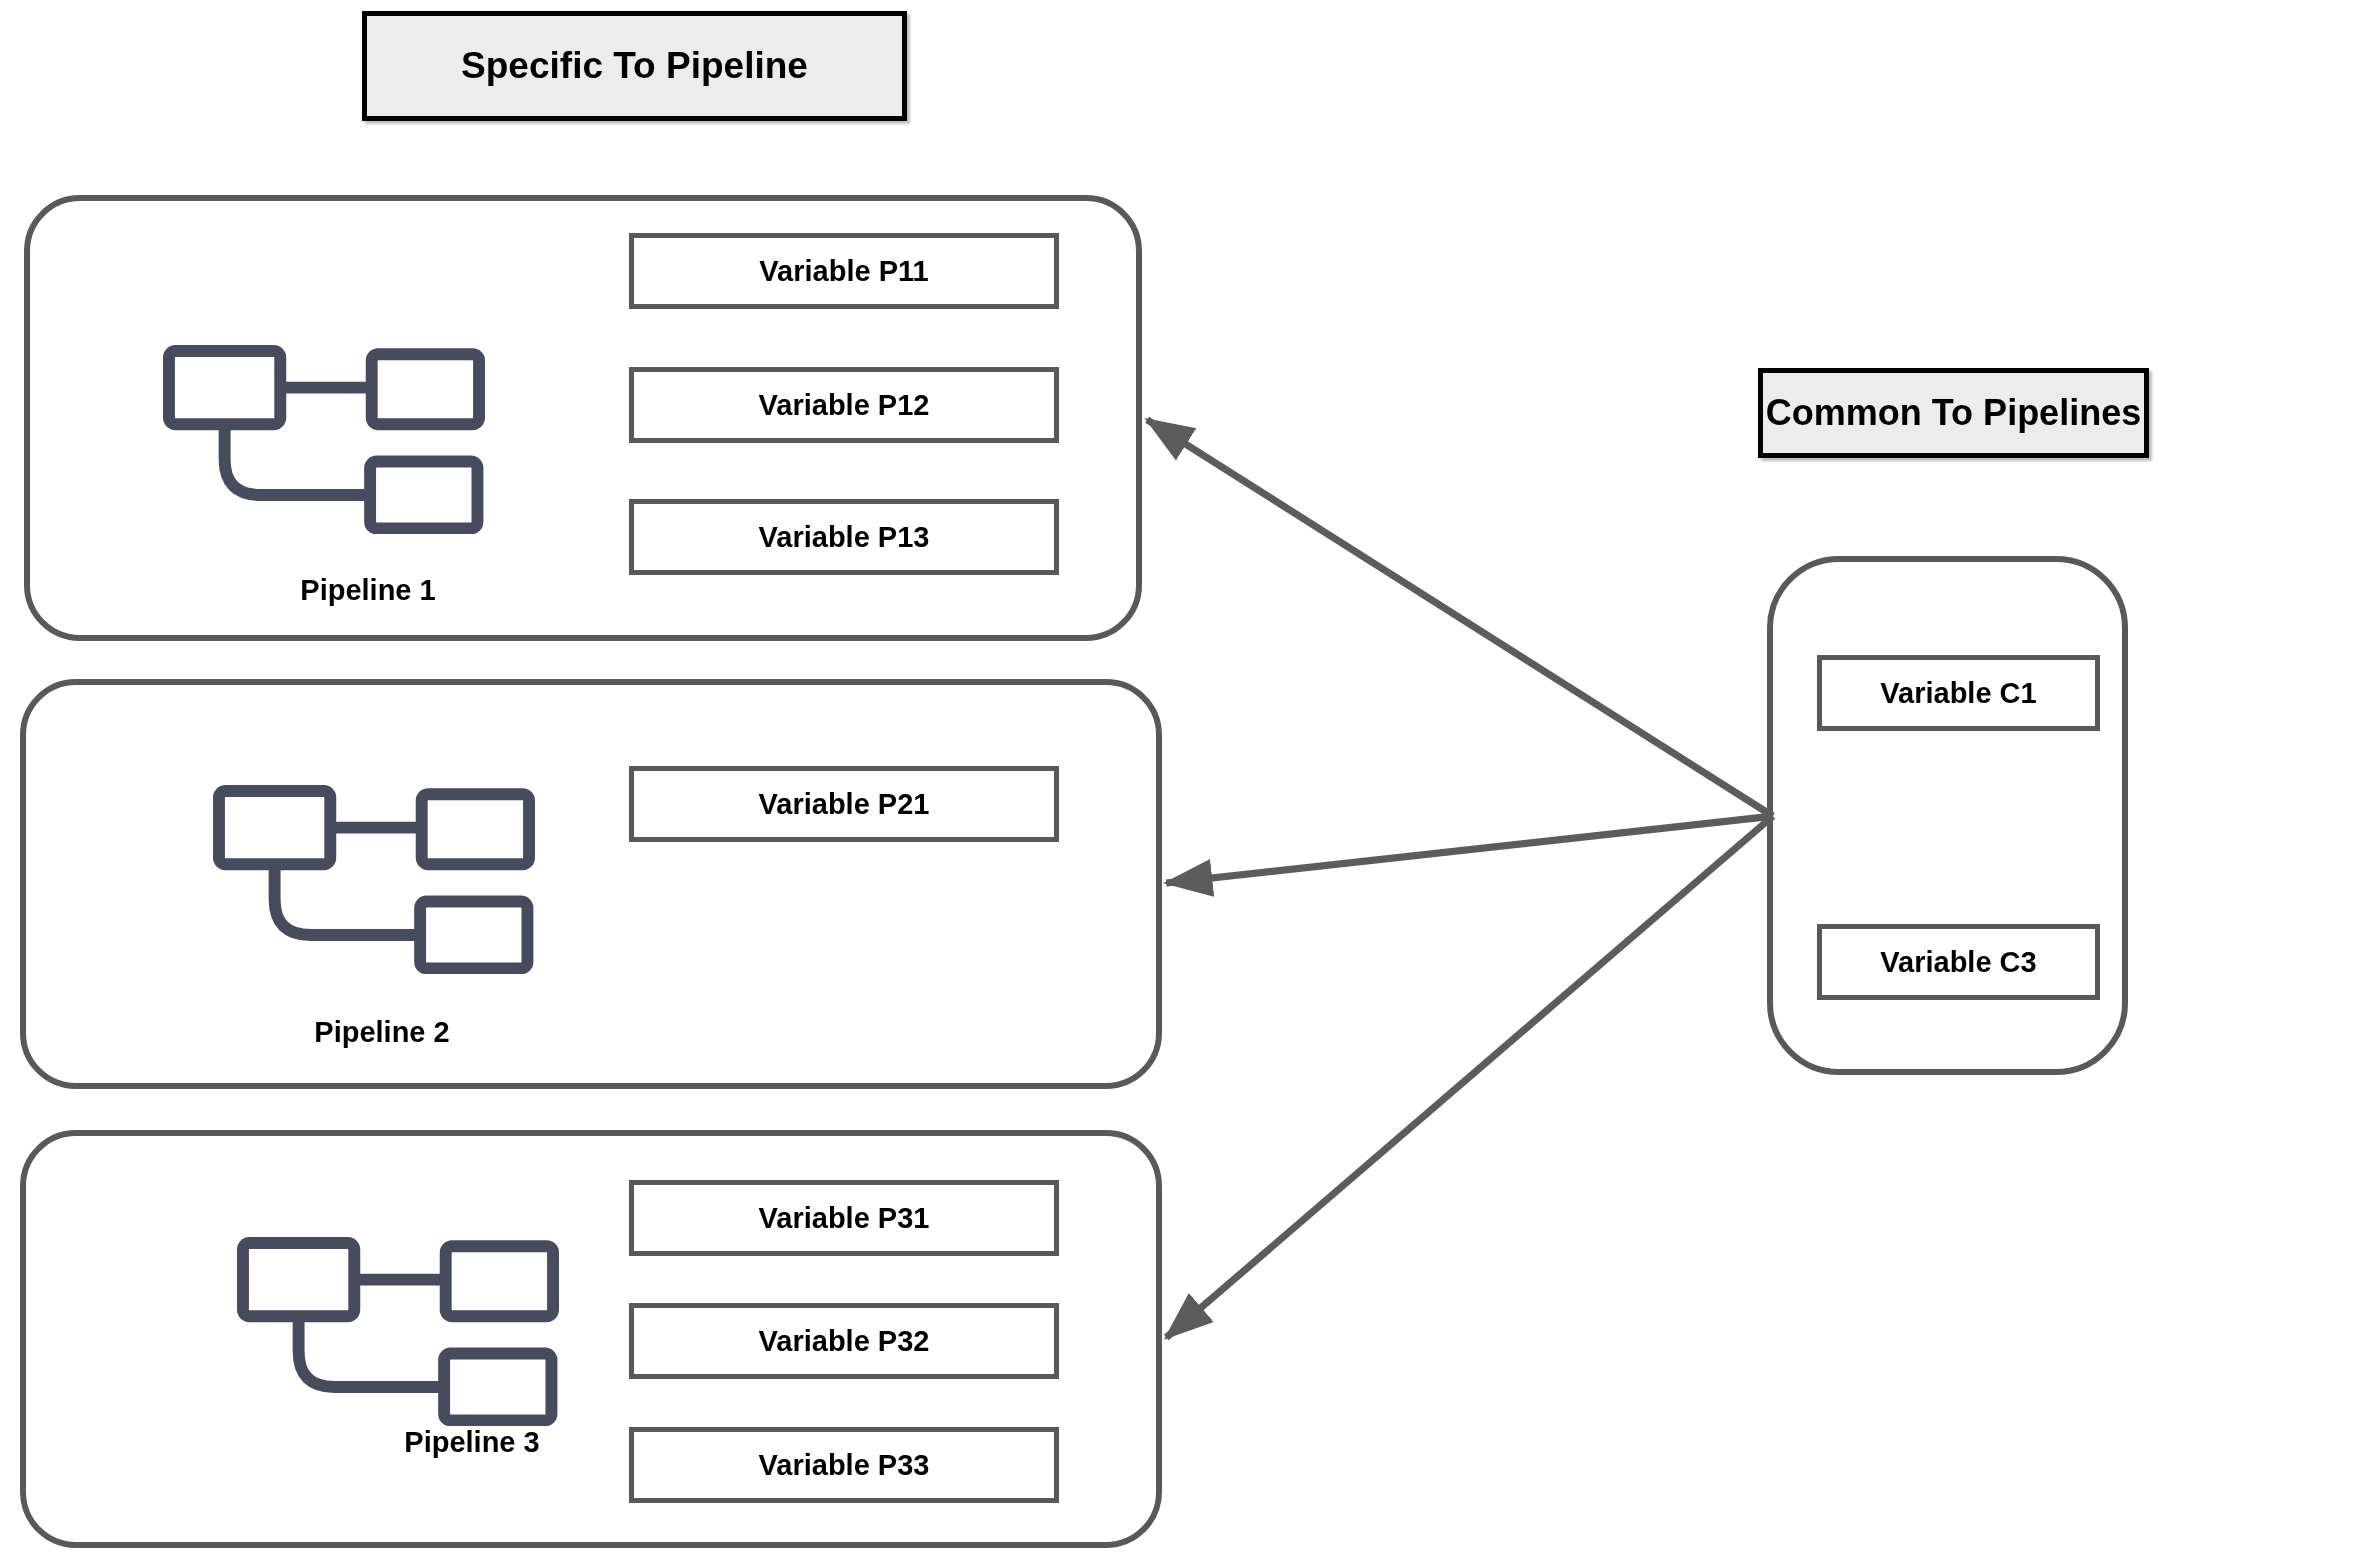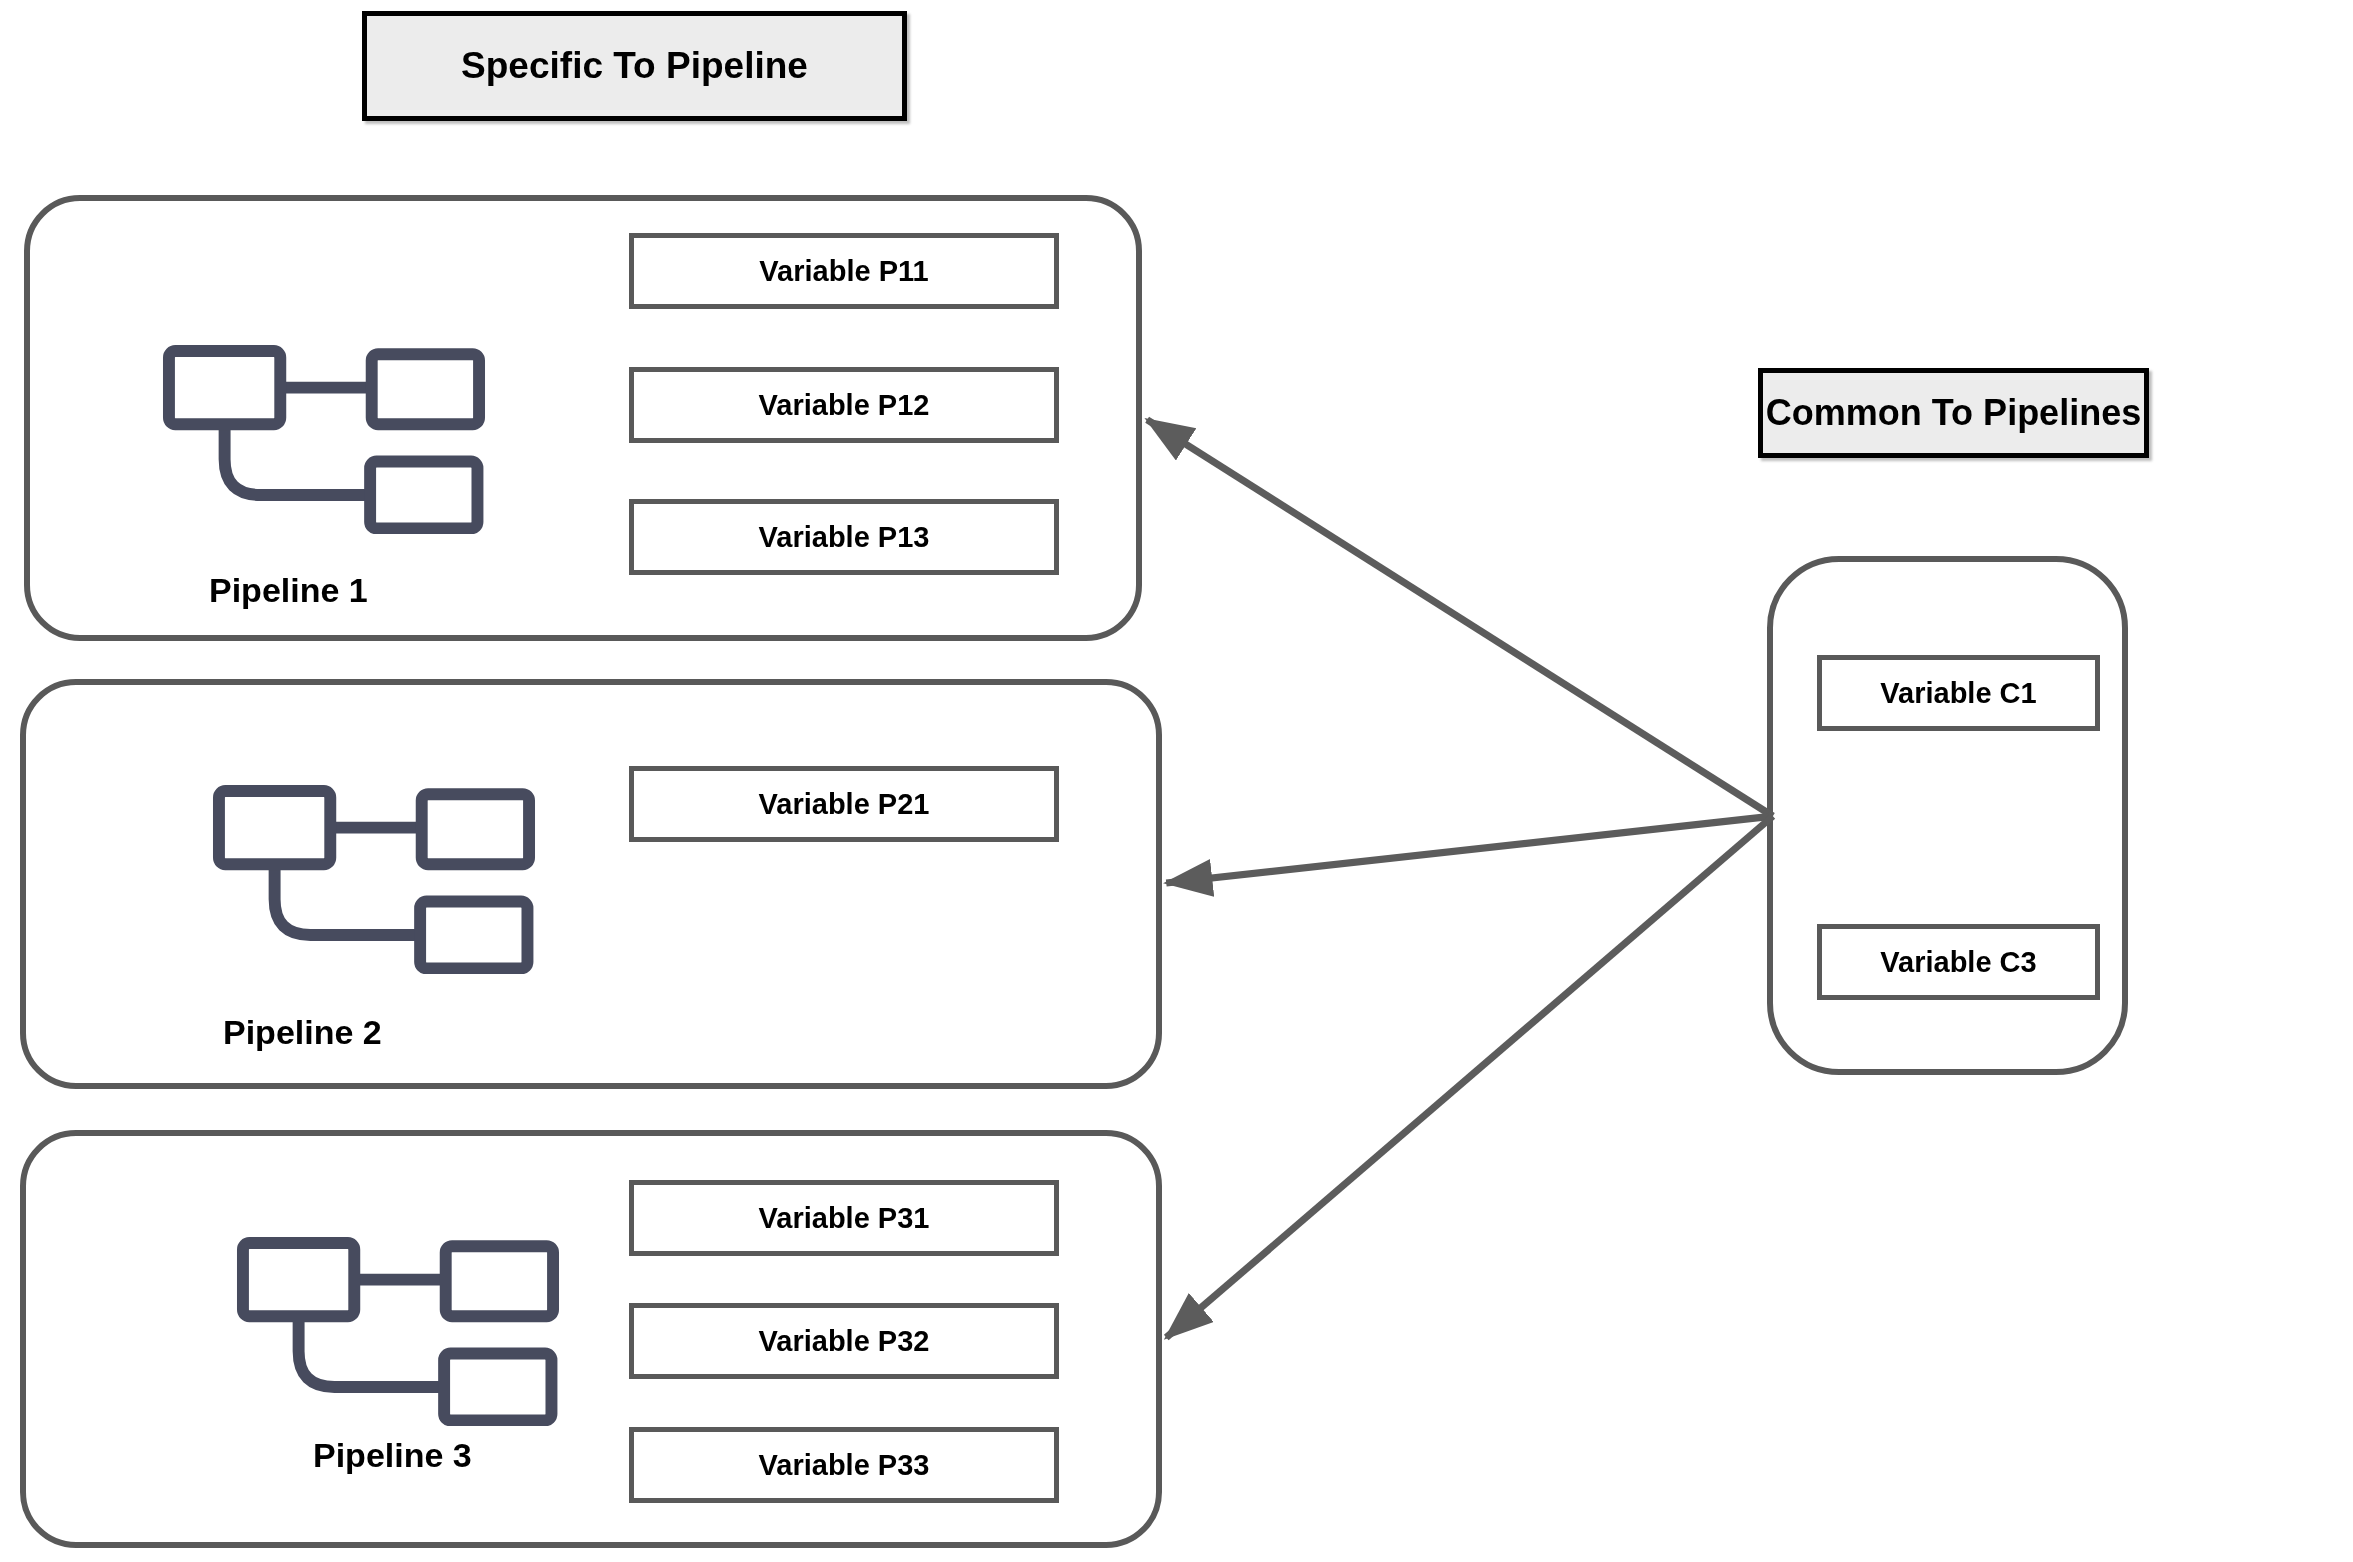--- a/index.html
+++ b/index.html
@@ -22,22 +22,22 @@
   .container.p2{left:20px;top:679px;width:1142px;height:410px;}
   .container.p3{left:20px;top:1130px;width:1142px;height:418px;}
   .container.commonbox{left:1767px;top:556px;width:361px;height:519px;border-radius:72px;}
   .varbox{
     position:absolute;box-sizing:border-box;width:430px;height:76px;background:#ffffff;
     border:5.6px solid #595959;display:flex;align-items:center;justify-content:center;
     font-weight:bold;font-size:29px;color:#000000;
   }
   .varbox.cvar{width:283px;}
   .plabel{
-    position:absolute;width:318px;height:43px;line-height:43px;
-    font-weight:bold;font-size:34px;color:#000000;
+    position:absolute;width:318px;height:43px;line-height:43px;text-align:center;
+    font-weight:bold;font-size:29px;color:#000000;
   }
   .icon{position:absolute;width:326px;height:191px;}
   .arrows{position:absolute;left:0;top:0;width:2354px;height:1563px;pointer-events:none;}
 </style>
 </head>
 <body>
 
 <div class="canvas">
 
   <div class="titlebox specific">
@@ -81,21 +81,21 @@
   <div class="container p3">
     <svg class="icon" style="left:209px;top:99px;" viewBox="0 0 410 240">
       <g fill="none" stroke="#474b5e" stroke-width="15">
         <path d="M150,56 H265"></path>
         <path d="M80,100 V146 Q80,191 125,191 H263"></path>
         <rect x="10" y="10" width="140" height="92" rx="8" fill="#ffffff"></rect>
         <rect x="265" y="14" width="135" height="88" rx="8" fill="#ffffff"></rect>
         <rect x="263" y="149" width="135" height="84" rx="8" fill="#ffffff"></rect>
       </g>
     </svg>
-    <div class="plabel" style="left:287px;top:298px;">Pipeline 3</div>
+    <div class="plabel" style="left:287px;top:285px;">Pipeline 3</div>
     <div class="varbox" style="left:603px;top:44px;">Variable P31</div>
     <div class="varbox" style="left:603px;top:167px;">Variable P32</div>
     <div class="varbox" style="left:603px;top:291px;">Variable P33</div>
   </div>
 
   <div class="container commonbox">
     <div class="varbox cvar" style="left:44px;top:93px;">Variable C1</div>
     <div class="varbox cvar" style="left:44px;top:362px;">Variable C3</div>
   </div>
 

